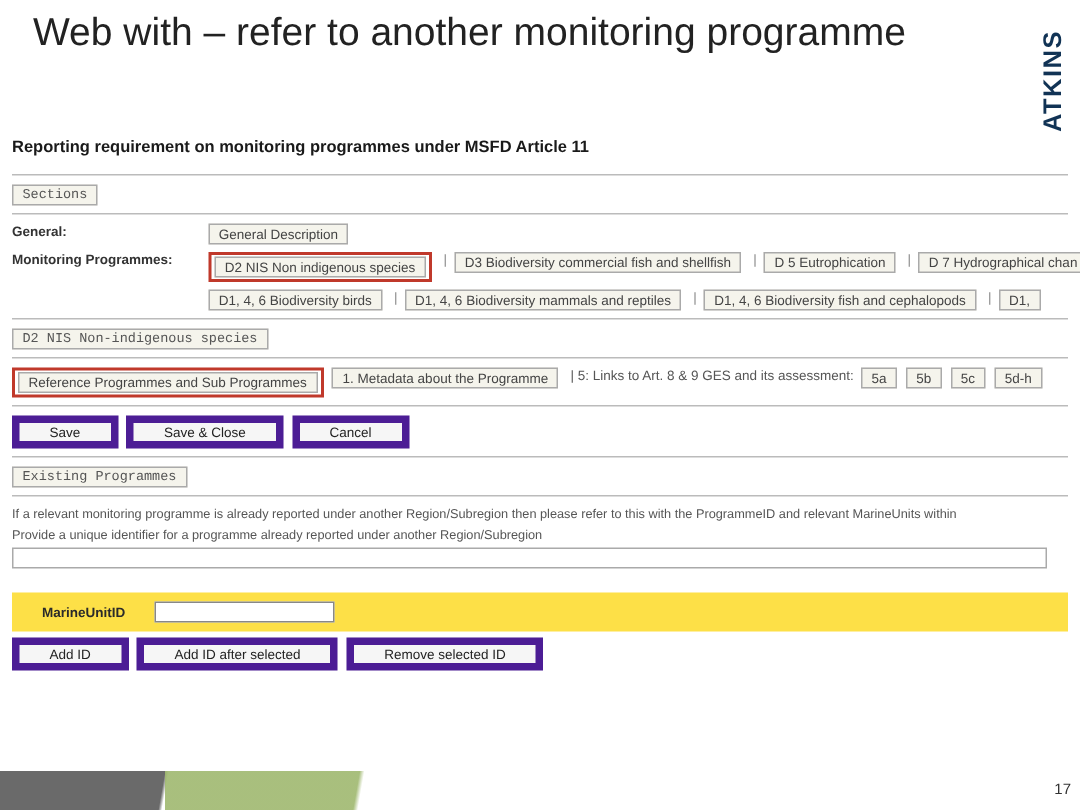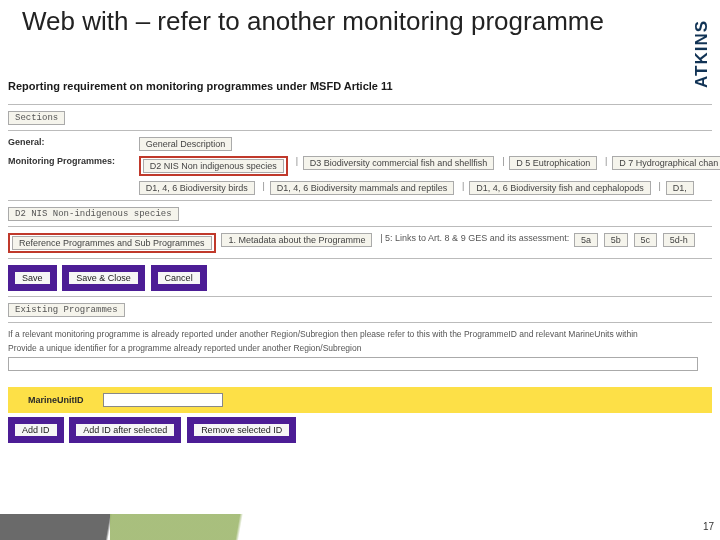--- a/index.html
+++ b/index.html
@@ -38,21 +38,21 @@
     justify-content: center;
   }
   .logo span {
     display: block;
     transform: rotate(-90deg);
     transform-origin: center;
     white-space: nowrap;
   }
   .form-area {
     position: absolute;
-    top: 80px;
+    top: 92px;
     left: 0;
     right: 0;
     padding: 0 8px;
   }
   .report-title {
     font-size: 11px;
     font-weight: 700;
     color: #1a1a1a;
     margin-bottom: 12px;
   }
@@ -86,23 +86,23 @@
     background:#f5f4ec;
     padding:1px 6px;
     font-size:9px;
     color:#444;
     margin-right:3px;
     vertical-align: top;
   }
   .sep-pipe { display:inline-block; color:#888; margin:0 2px; font-size:9px; vertical-align:top;}
   .btn {
     display:inline-block;
-    border:7px solid #4c1d95;
+    border:5px solid #4c1d95;
     background:#f6f6f6;
-    padding:1px 7px;
+    padding:1px 20px;
     font-size:9px;
     color:#222;
     margin-right:3px;
   }
   .para {
     font-size:8.5px;
     color:#555;
     margin: 4px 0;
     white-space: normal;
   }

